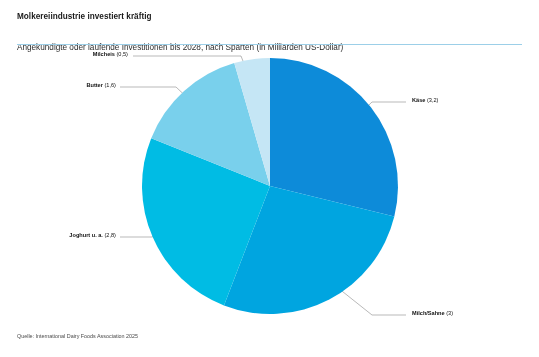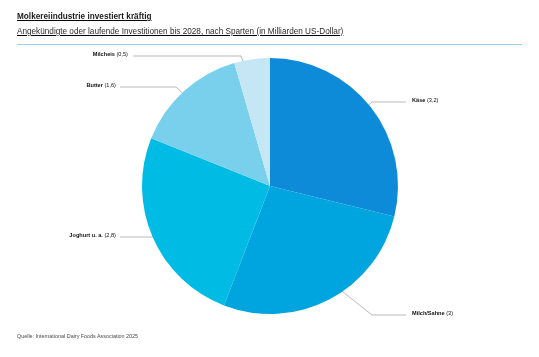--- a/index.html
+++ b/index.html
@@ -17,36 +17,35 @@
     background: #ffffff;
     overflow: hidden;
   }
 
   
   #header {
     position: absolute;
     left: 17px;
     top: 11px;
     width: 505px;
-    text-decoration: underline;
   }
   #chart-title {
     font-size: 8.2px;
     font-weight: bold;
     color: #1a1a1a;
     letter-spacing: 0.02px;
     line-height: 11px;
     white-space: nowrap;
   }
   #chart-subtitle {
     font-size: 8.2px;
     font-weight: normal;
     color: #2b2b2b;
     line-height: 12px;
-    margin-top: 4px;
+    margin-top: 20px;
     white-space: nowrap;
   }
   #header-rule {
     position: absolute;
     left: 17px;
     top: 44px;
     width: 505px;
     height: 1.4px;
     background: #9ccfe8;
   }

